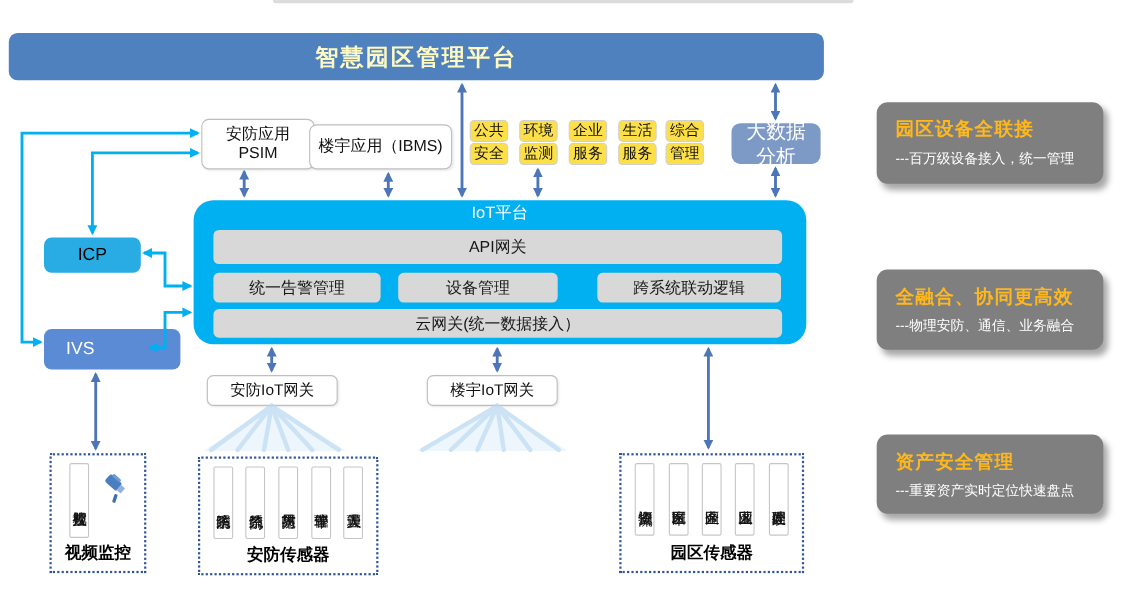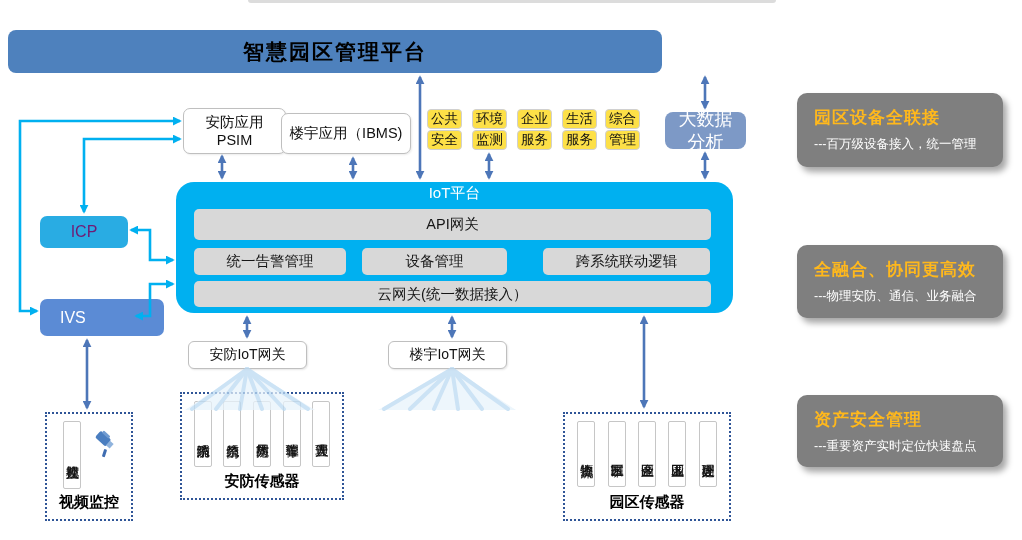--- a/index.html
+++ b/index.html
@@ -2,22 +2,22 @@
 <html><head>
 <meta charset="utf-8">
 <style>
   html,body{margin:0;padding:0;background:#fff;}
   .canvas{position:relative;width:1022px;height:540px;background:#fff;overflow:hidden;
           font-family:"Liberation Sans","DejaVu Sans",sans-serif;color:#111;}
   .abs{position:absolute;}
 
   .top-artifact{left:248px;top:0;width:528px;height:3px;background:#dcdcdc;border-radius:0 0 3px 3px;}
 
-  .banner{left:8px;top:30px;width:654px;height:43px;background:#4e81bd;border-radius:8px;
-          display:flex;align-items:center;justify-content:center;color:#000000;
+  .banner{left:8px;top:30px;width:741px;height:43px;background:#4e81bd;border-radius:8px;
+          display:flex;align-items:center;justify-content:center;color:#fef9c3;
           font-size:21px;font-weight:bold;letter-spacing:2px;}
 
   .appbox{background:#fff;border:1px solid #bfbfbf;border-radius:7px;display:flex;flex-direction:column;
           align-items:center;justify-content:center;font-size:14.5px;line-height:1.25;box-shadow:1px 1px 2px rgba(0,0,0,.08);}
   .psim{left:183px;top:108px;width:101px;height:44px;}
   .ibms{left:281px;top:113px;width:128px;height:39px;}
 
   .svc{top:109px;width:35px;height:41px;display:flex;flex-direction:column;gap:1px;}
   .svc .cell{flex:1;border:1px solid #d0d0d0;border-radius:4px;display:flex;align-items:center;
              justify-content:center;font-size:13.5px;background:#fde047;}
@@ -33,28 +33,28 @@
   .bar-alarm{left:194px;top:248px;width:152px;height:27px;}
   .bar-device{left:362px;top:248px;width:145px;height:27px;}
   .bar-link{left:543px;top:248px;width:167px;height:27px;}
   .bar-cloud{left:194px;top:281px;width:517px;height:26px;}
 
   .gw{background:#fff;border:1px solid #bfbfbf;border-radius:6px;display:flex;align-items:center;
       justify-content:center;font-size:14px;box-shadow:1px 1px 2px rgba(0,0,0,.1);}
   .gw-sec{left:188px;top:341px;width:117px;height:26px;}
   .gw-bld{left:388px;top:341px;width:117px;height:26px;}
 
-  .icp{left:40px;top:216px;width:88px;height:32px;background:#29ace3;border-radius:7px;color:#701a75;
+  .icp{left:40px;top:216px;width:88px;height:32px;background:#29ace3;border-radius:7px;color:#000000;
        display:flex;align-items:center;justify-content:center;font-size:16px;}
   .ivs{left:40px;top:299px;width:104px;height:37px;background:#5b8bd5;border-radius:7px;color:#fff;
        display:flex;align-items:center;font-size:16px;padding-left:20px;}
 
   .group{border:2px dotted #2f5597;background:#fff;}
   .g-video{left:45px;top:412px;width:84px;height:105px;}
-  .g-sec{left:180px;top:392px;width:160px;height:104px;}
+  .g-sec{left:180px;top:415px;width:160px;height:104px;}
   .g-bld{left:373px;top:412px;width:155px;height:105px;}
   .g-park{left:563px;top:412px;width:164px;height:105px;}
   .cols{position:absolute;left:0;right:0;top:7px;display:flex;justify-content:space-evenly;}
   .vcell{writing-mode:vertical-rl;text-orientation:upright;font-size:13px;line-height:16px;
          border:1px solid #c6c6c6;border-radius:2px;padding:2px 0;height:60px;text-align:center;color:#111;}
   .glabel{position:absolute;left:0;right:0;bottom:7px;text-align:center;font-size:15px;font-weight:bold;color:#000;}
   .g-video .vcell{height:62px;}
   .camera{position:absolute;left:44px;top:14px;}
 
   .panel{left:797px;width:206px;background:#7f7f7f;border-radius:10px;box-shadow:4px 5px 6px rgba(0,0,0,.35);

